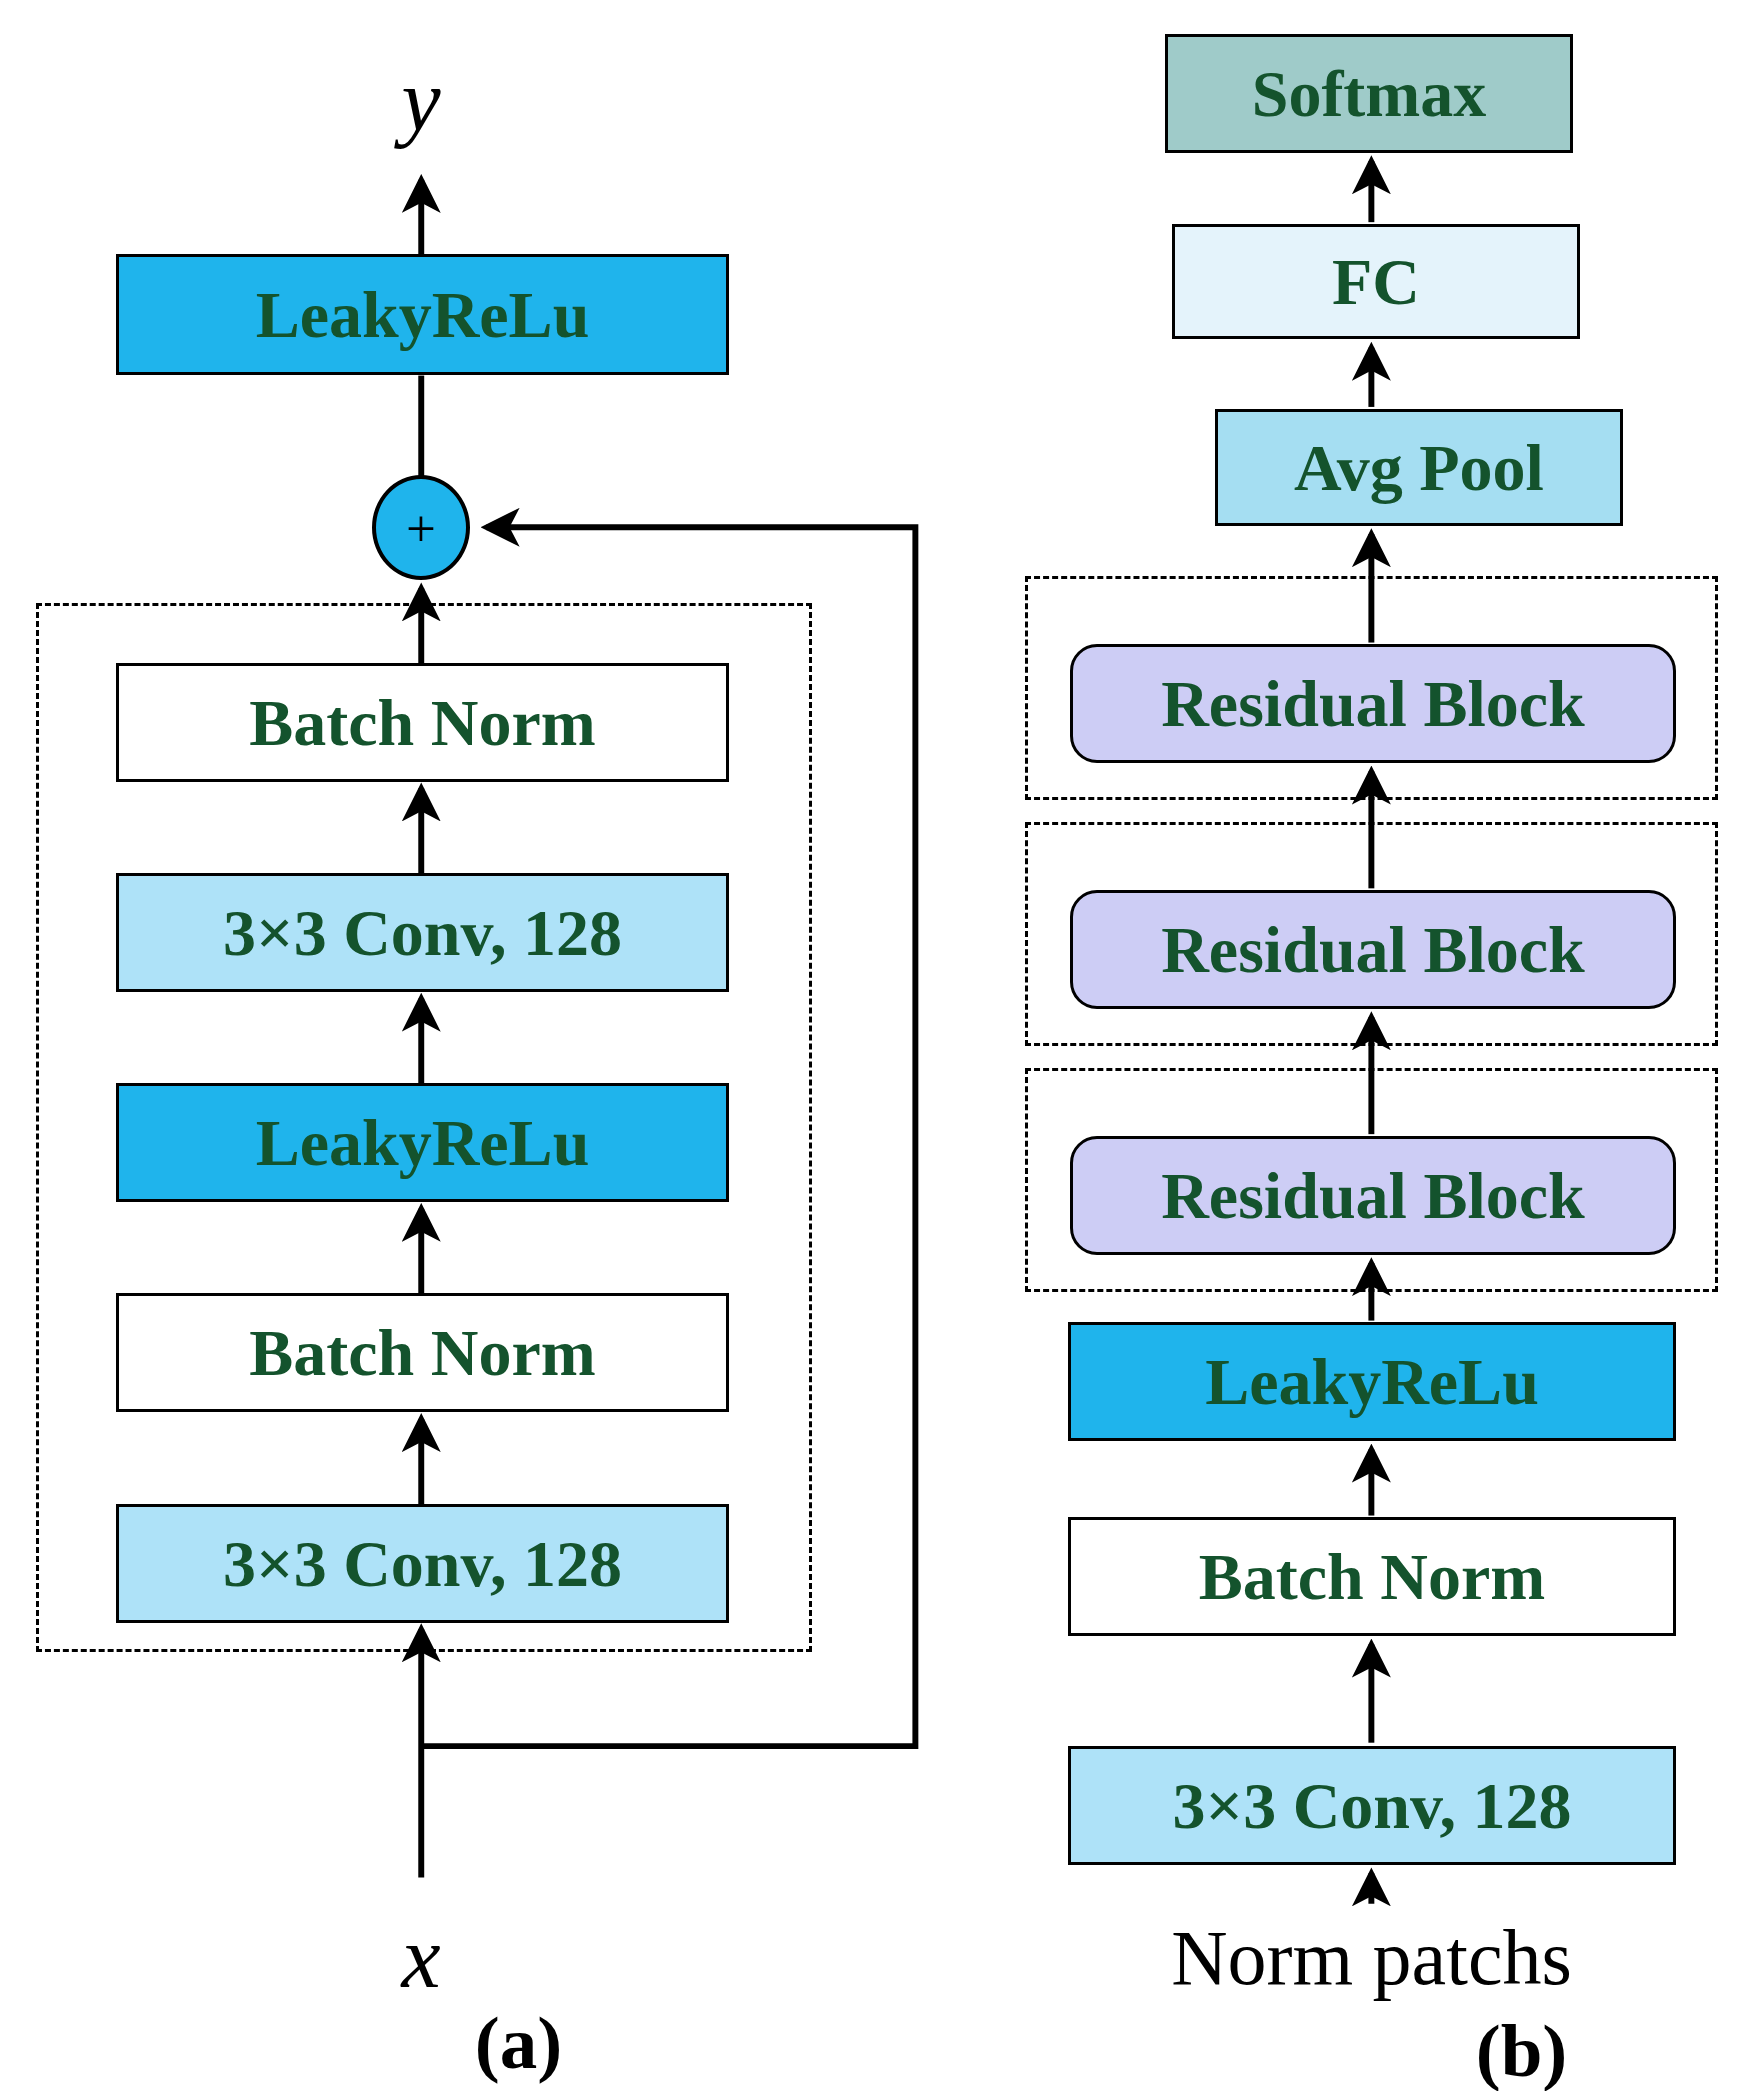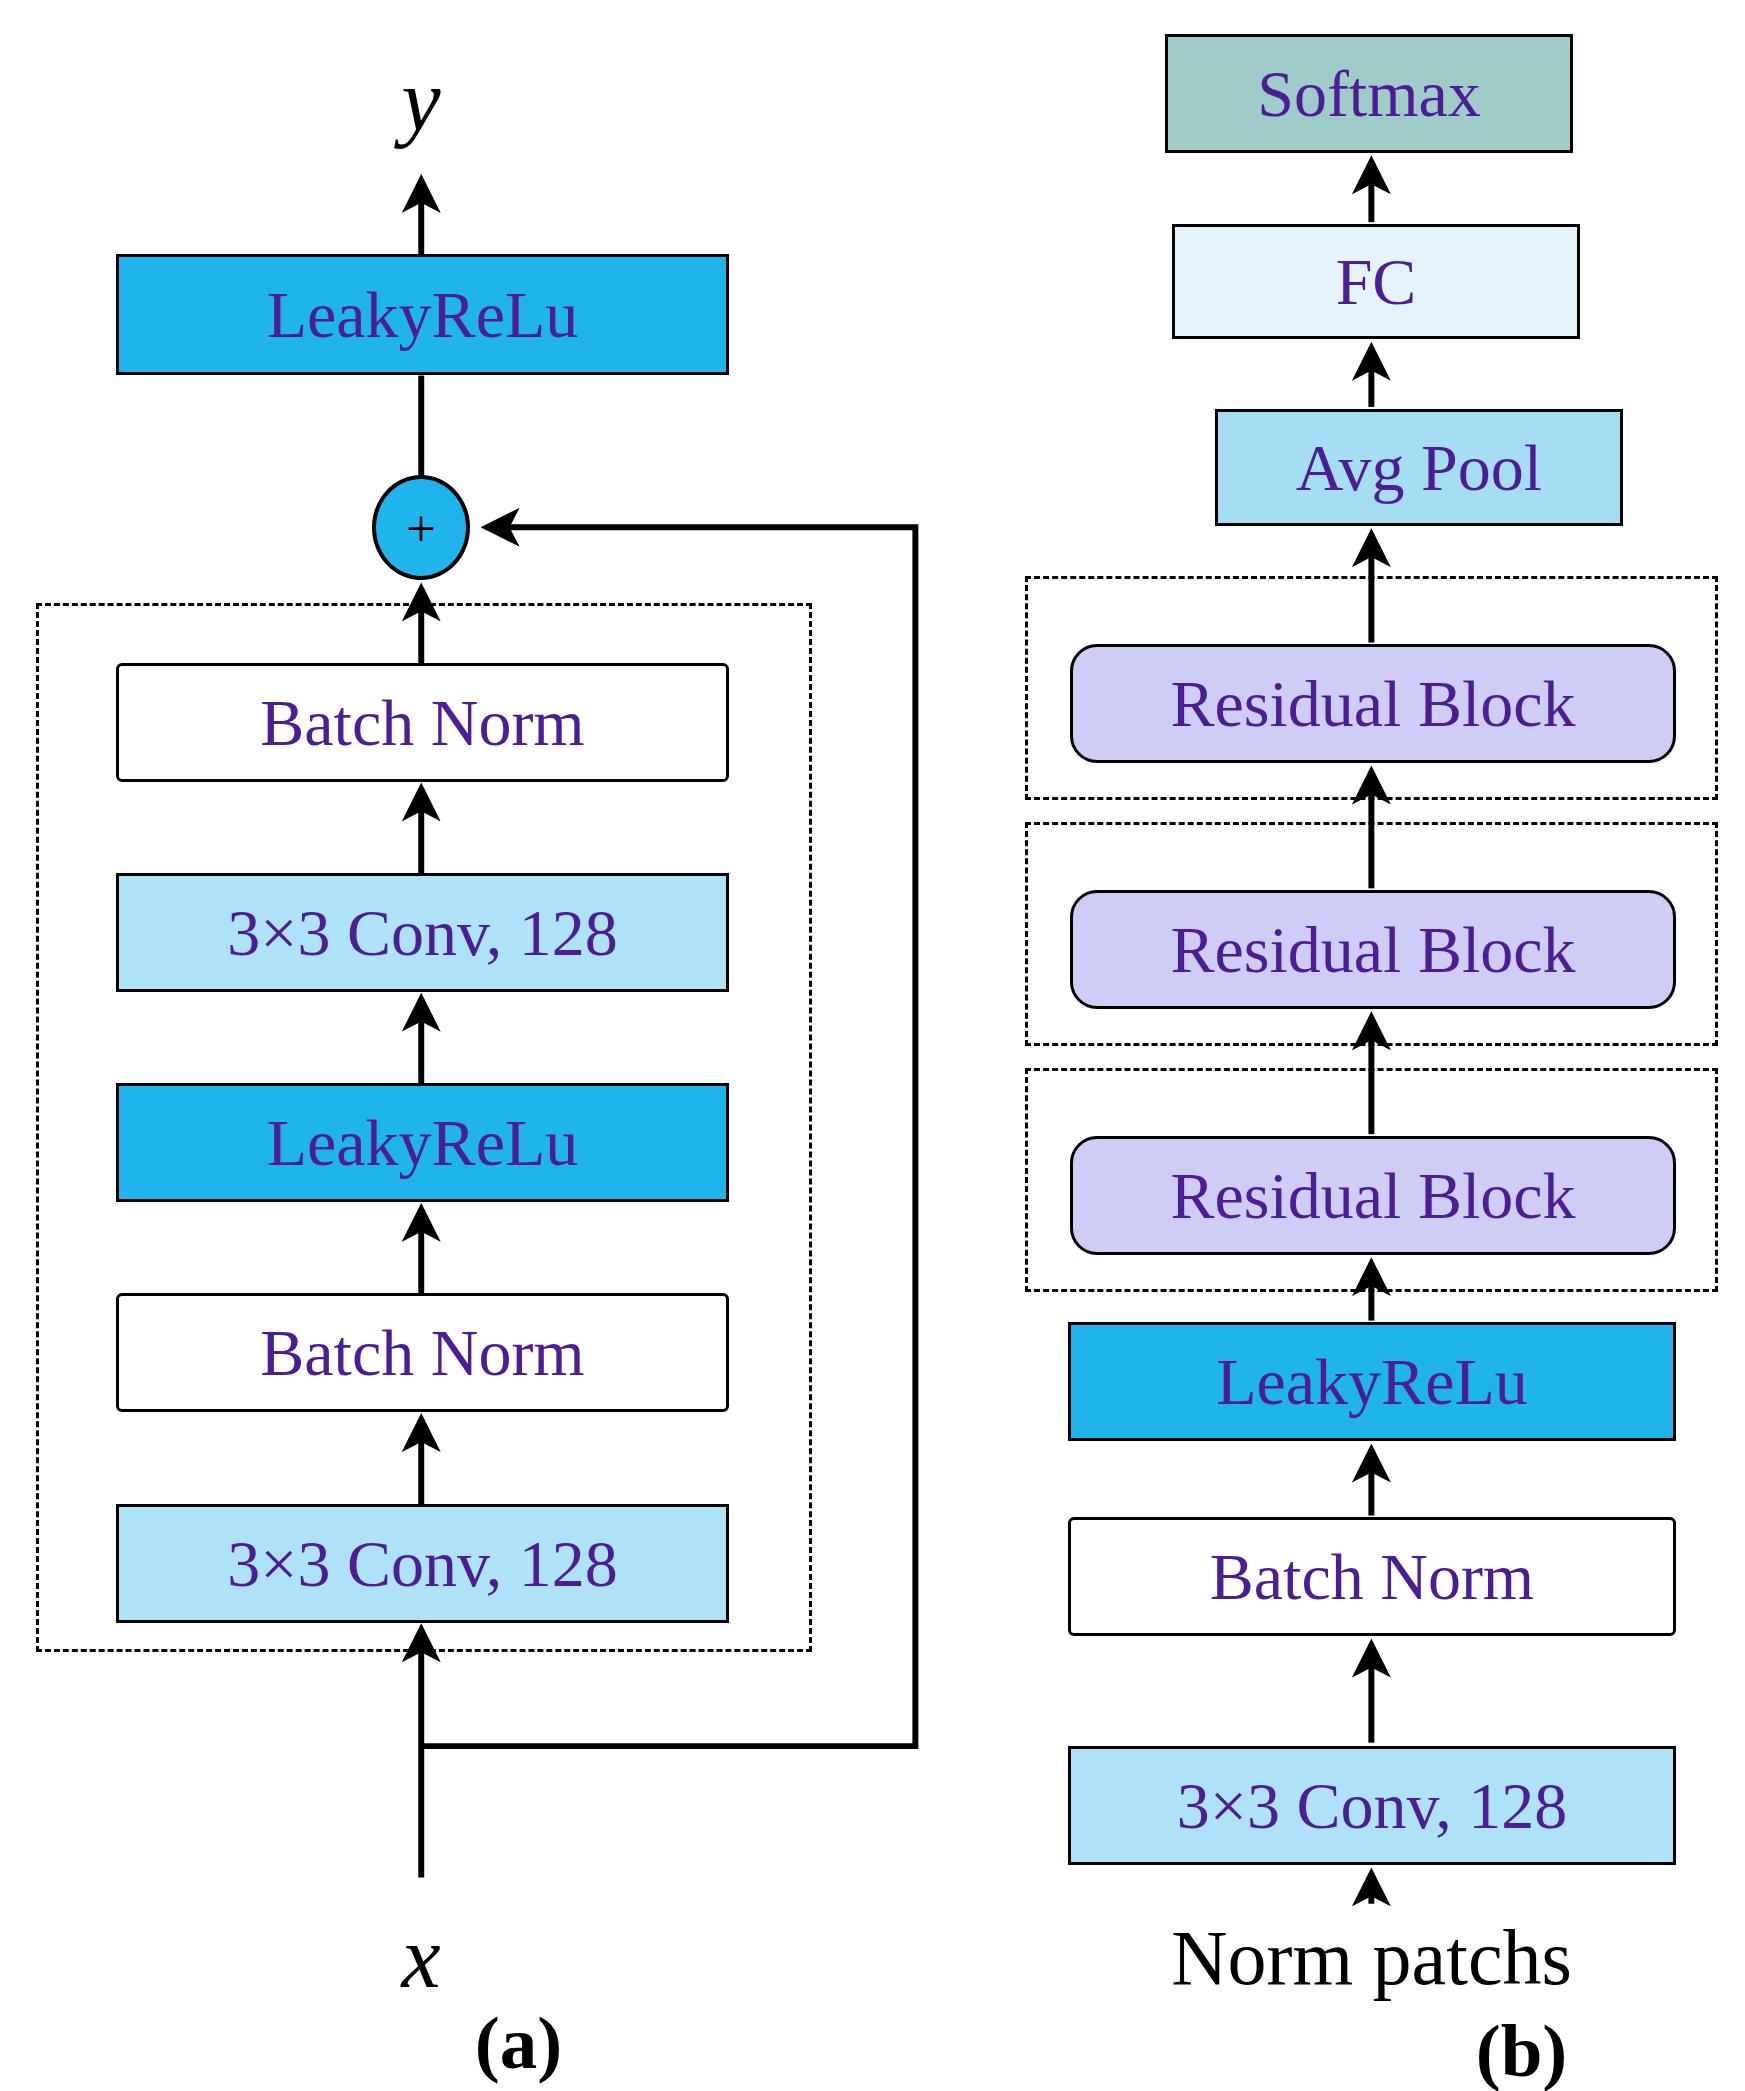--- a/index.html
+++ b/index.html
@@ -12,32 +12,33 @@
     overflow:hidden;
   }
   .box{
     position:absolute;
     box-sizing:border-box;
     border:3.4px solid #000000;
     display:flex;
     align-items:center;
     justify-content:center;
     font-size:66px;
-    color:#4c1d95;
+    color:#14532d;
     z-index:3;
     white-space:nowrap;
+    font-weight:bold;
   }
   .box.rounded{border-radius:27px;}
   .fill-bright{background:#1FB4EC;}
   .fill-light{background:#AEE2F8;}
   .fill-pool{background:#A5DEF2;}
   .fill-fc{background:#E4F3FB;margin-left:7px;}
   .fill-teal{background:#9FCBC9;}
   .fill-lav{background:#CDCDF5;}
-  .fill-white{background:#ffffff;border-radius:6px;}
+  .fill-white{background:#ffffff;}
   .dashedbox{
     position:absolute;
     box-sizing:border-box;
     border:3px dashed #000000;
     z-index:1;
     background:transparent;
   }
   .sumcircle{
     position:absolute;
     box-sizing:border-box;

